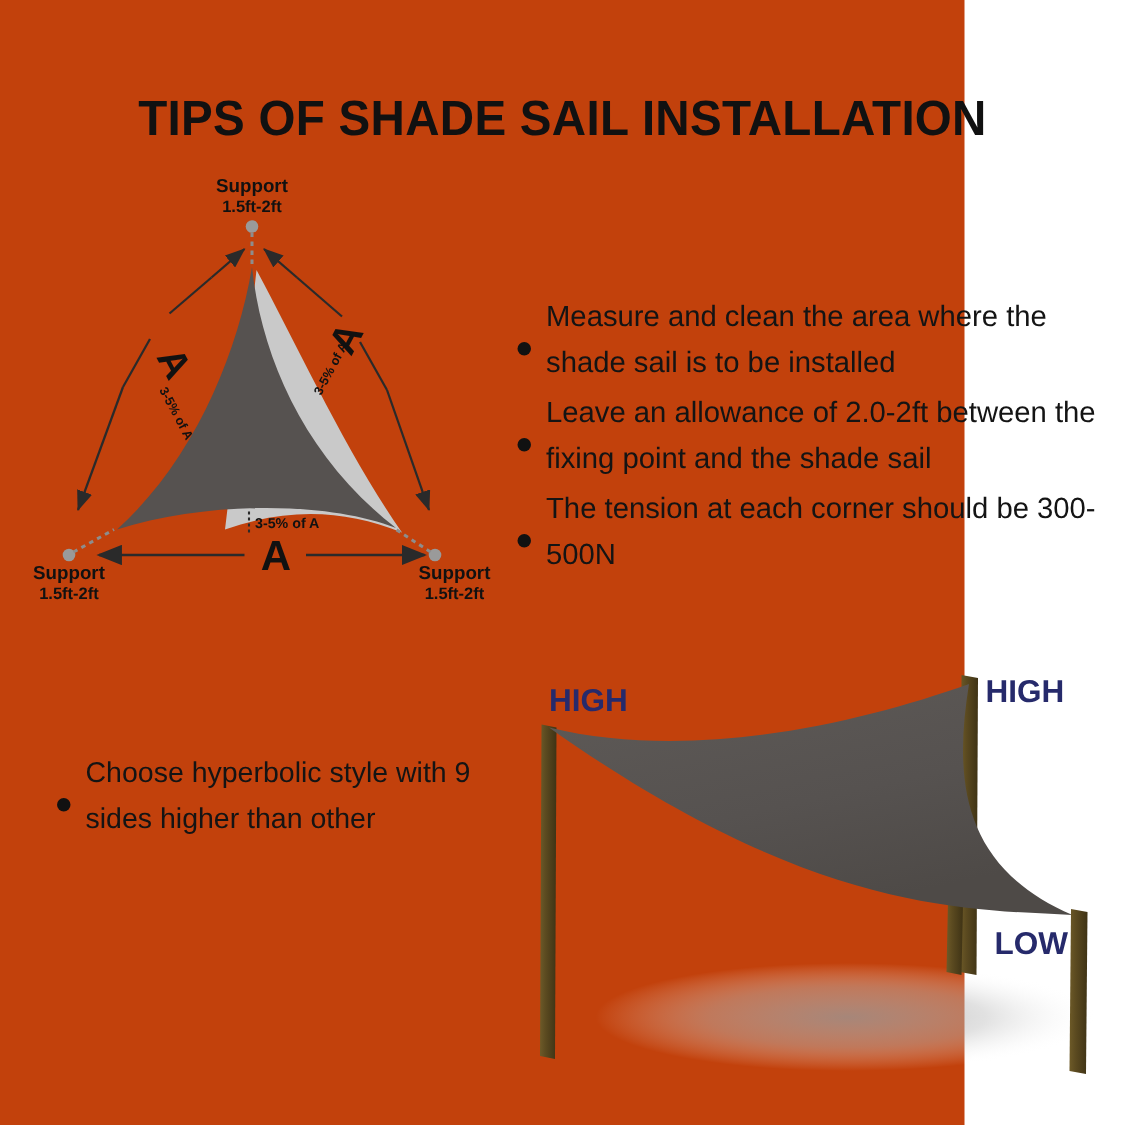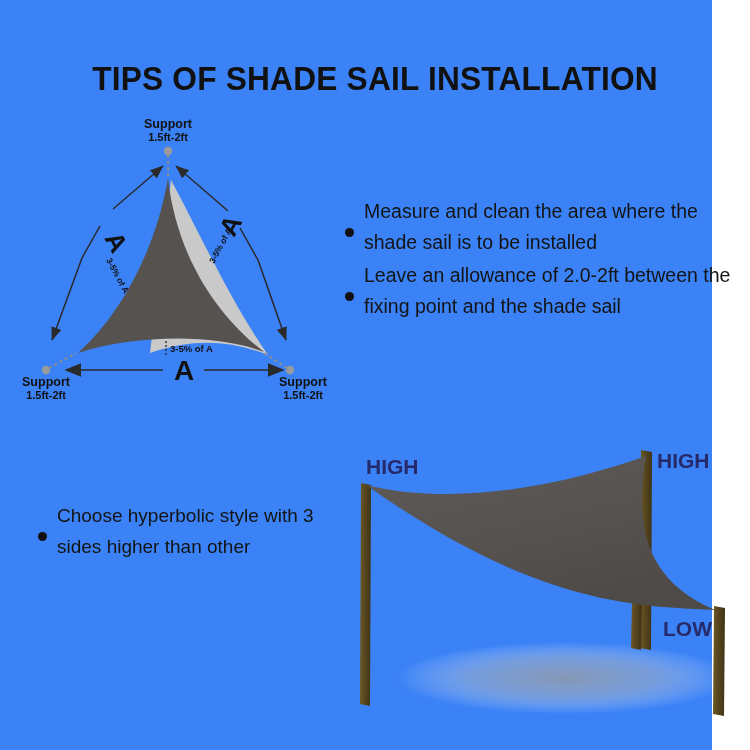--- a/index.html
+++ b/index.html
@@ -12,23 +12,23 @@
     width: 750px;
     height: 750px;
     overflow: hidden;
     font-family: "Liberation Sans", "DejaVu Sans", sans-serif;
     color: #111111;
     position: relative;
   }
 
   #page {
     position: relative;
-    width: 712px;
+    width: 643px;
     height: 750px;
-    background: #3b82f6;
+    background: #c2410c;
   }
 
   
   .title {
     position: absolute;
     left: 0;
     top: 60px;
     width: 750px;
     text-align: center;
     font-size: 33px;
@@ -160,26 +160,30 @@
 
   <div id="tips-list-top">
     <div class="bullet-row">
       <span class="bullet-dot"></span>
       <span class="bullet-text">Measure and clean the area where the shade sail is to be installed</span>
     </div>
     <div class="bullet-row">
       <span class="bullet-dot"></span>
       <span class="bullet-text">Leave an allowance of 2.0-2ft between the fixing point and the shade sail</span>
     </div>
+    <div class="bullet-row">
+      <span class="bullet-dot"></span>
+      <span class="bullet-text">The tension at each corner should be 300-500N</span>
+    </div>
   </div>
 
   <div id="tips-list-bottom">
     <div class="bullet-row">
       <span class="bullet-dot"></span>
-      <span class="bullet-text">Choose hyperbolic style with 3 sides higher than other</span>
+      <span class="bullet-text">Choose hyperbolic style with 9 sides higher than other</span>
     </div>
   </div>
 
   <div id="sail-figure">
     <svg width="412" height="322" viewBox="0 0 412 322" xmlns="http://www.w3.org/2000/svg">
       <defs>
         <linearGradient id="postGrad" x1="0" y1="0" x2="1" y2="0">
           <stop offset="0%" stop-color="#6d5a28"></stop>
           <stop offset="35%" stop-color="#5b4a20"></stop>
           <stop offset="100%" stop-color="#3f3315"></stop>

